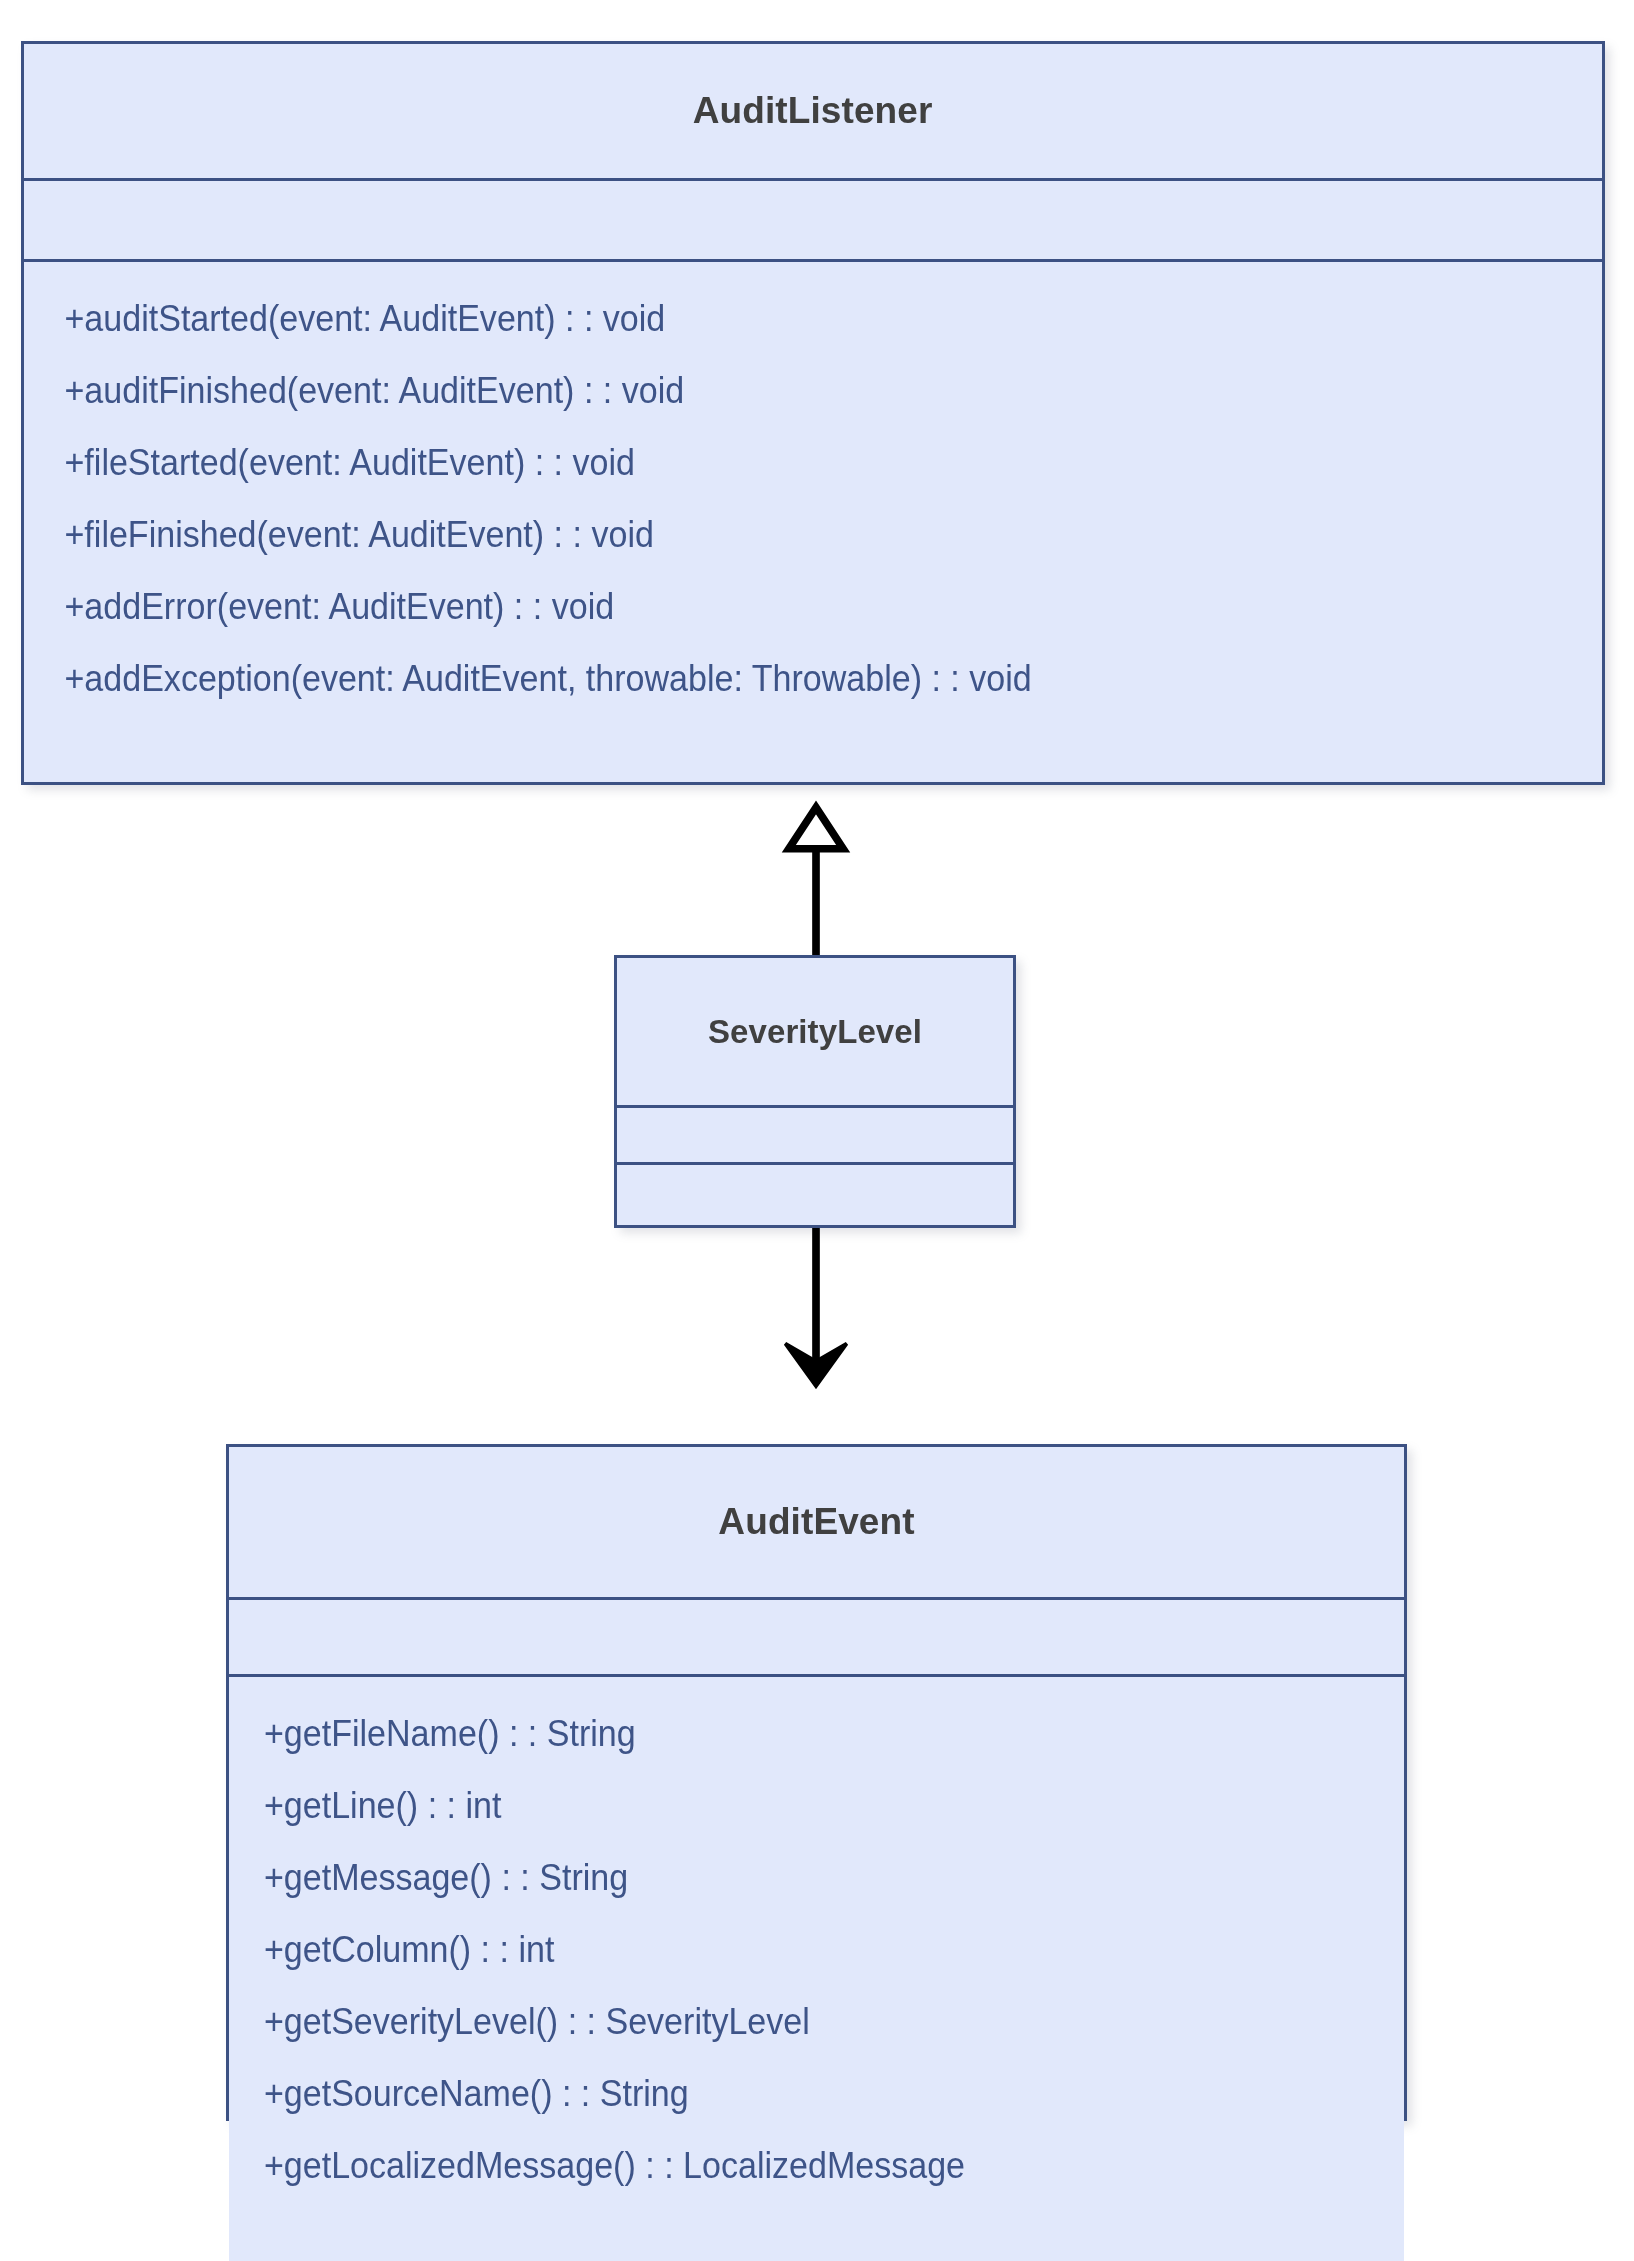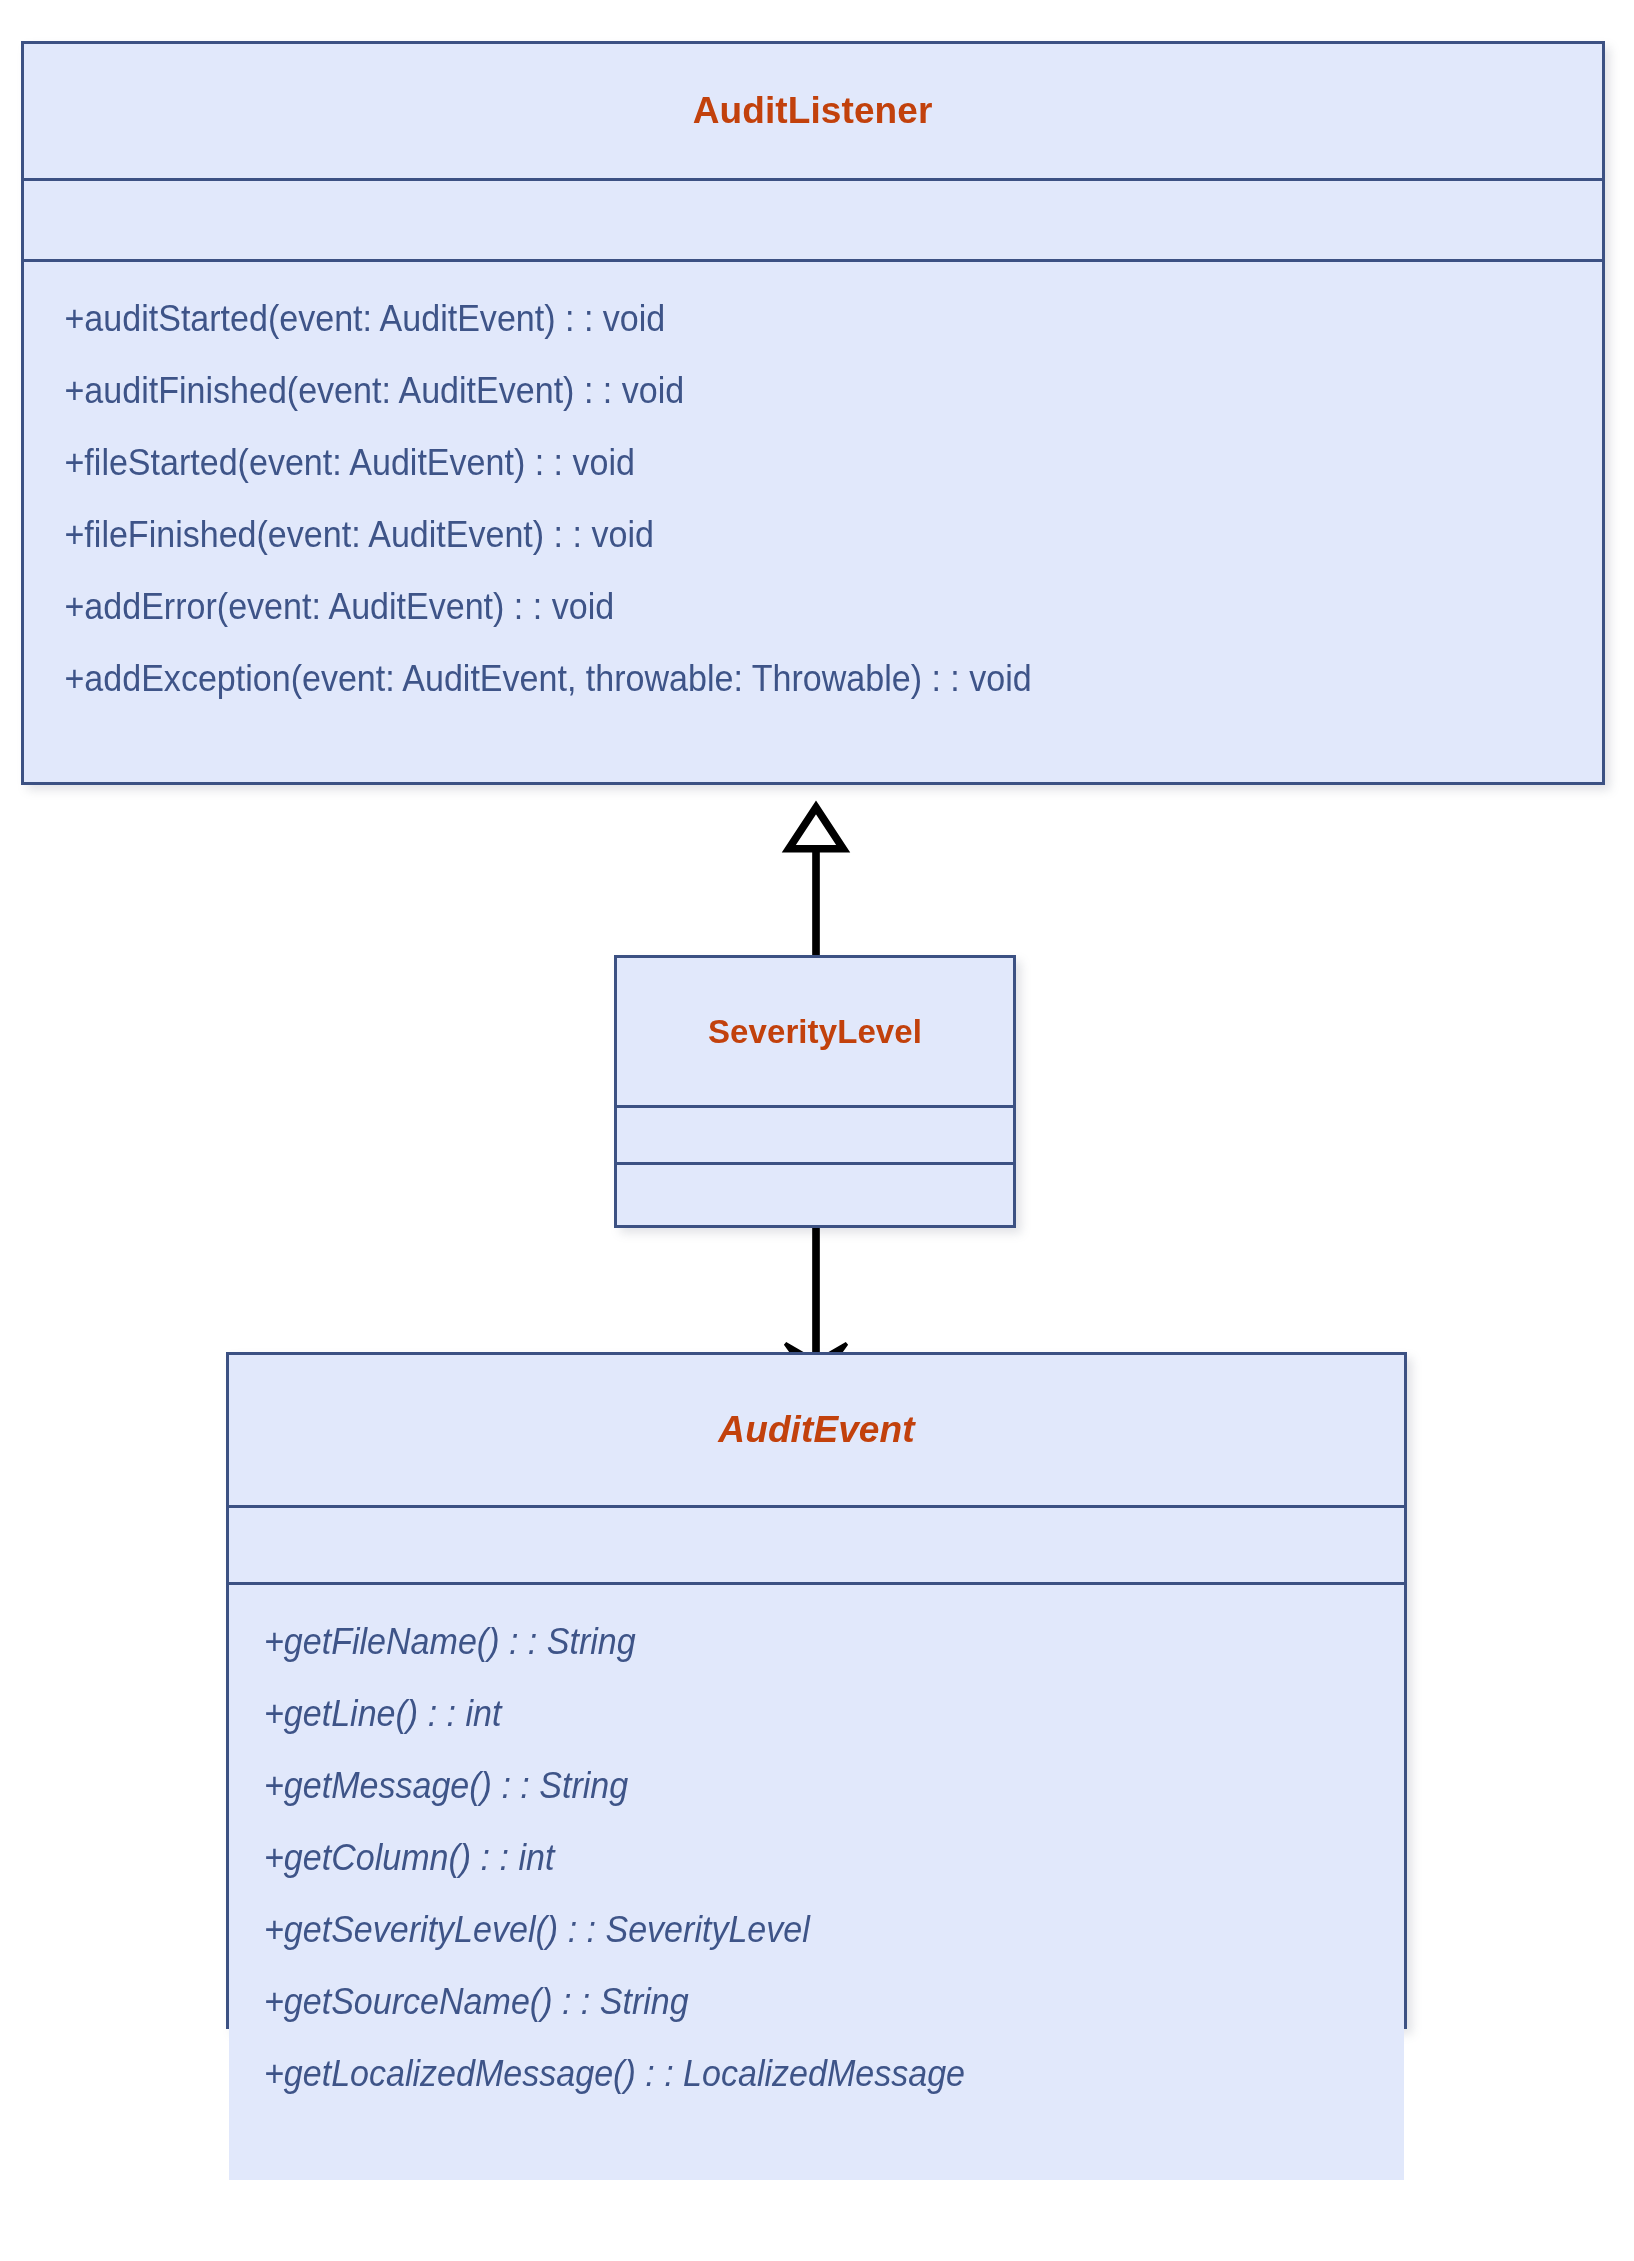--- a/index.html
+++ b/index.html
@@ -30,21 +30,21 @@
     background: #e1e8fb;
   }
   .compartment + .compartment {
     border-top: 3.5px solid #3c5183;
   }
   .class-title {
     display: flex;
     align-items: center;
     justify-content: center;
     font-weight: bold;
-    color: #c2410c;
+    color: #404040;
     letter-spacing: 0.1px;
   }
   .members {
     padding-top: 21px;
   }
   .member-line {
     color: #3e5488;
     font-family: "Liberation Sans Narrow", "Liberation Sans", "DejaVu Sans", sans-serif;
     white-space: nowrap;
     transform-origin: left center;
@@ -74,24 +74,23 @@
     width: 402px;
     height: 273px;
   }
   #default-logger .c-title   { height: 147px; font-size: 33px; }
   #default-logger .c-attrs   { height: 57px; }
   #default-logger .c-methods { height: 58px; }
 
   
   #audit-event {
     left: 226px;
-    top: 1352px;
+    top: 1444px;
     width: 1181px;
     height: 677px;
-    font-style: italic;
   }
   #audit-event .c-title   { height: 150px; font-size: 37px; }
   #audit-event .c-attrs   { height: 77px; }
   #audit-event .c-methods { height: 598px; }
   #audit-event .member-line {
     font-size: 37px;
     line-height: 72px;
     padding-left: 38px;
     transform: scaleX(0.92);
   }

